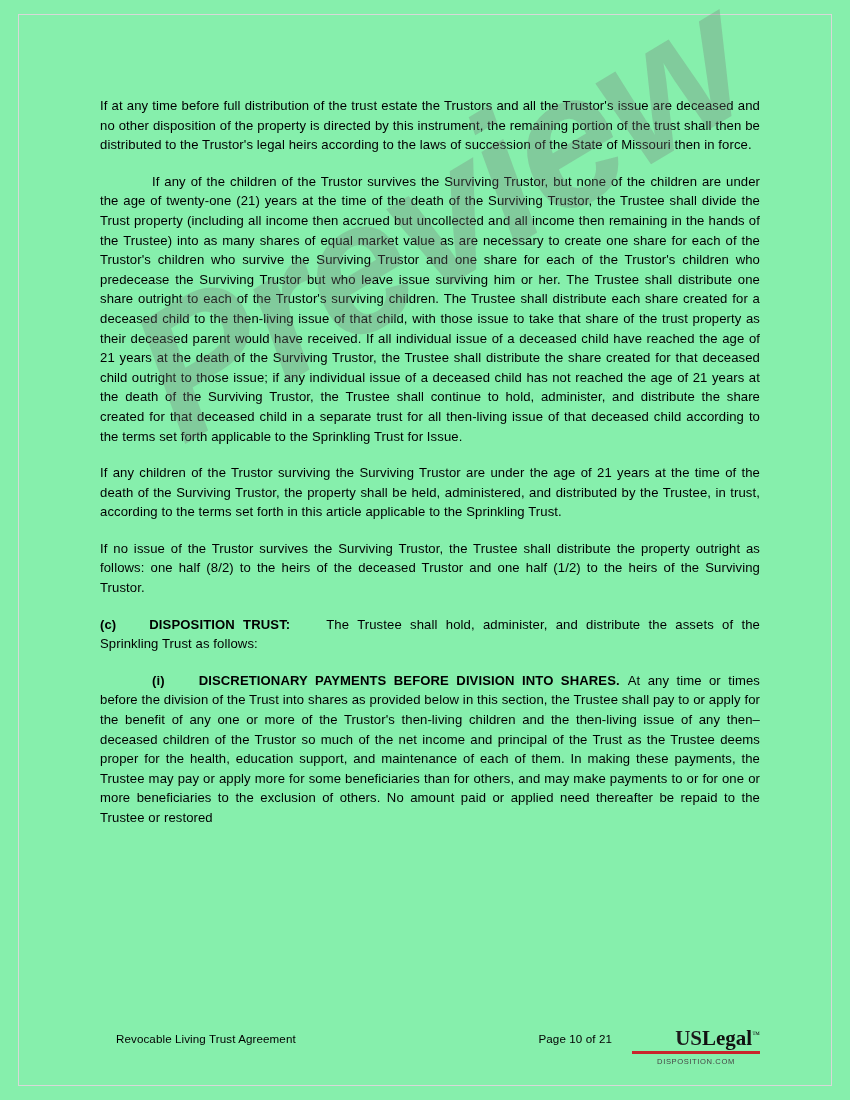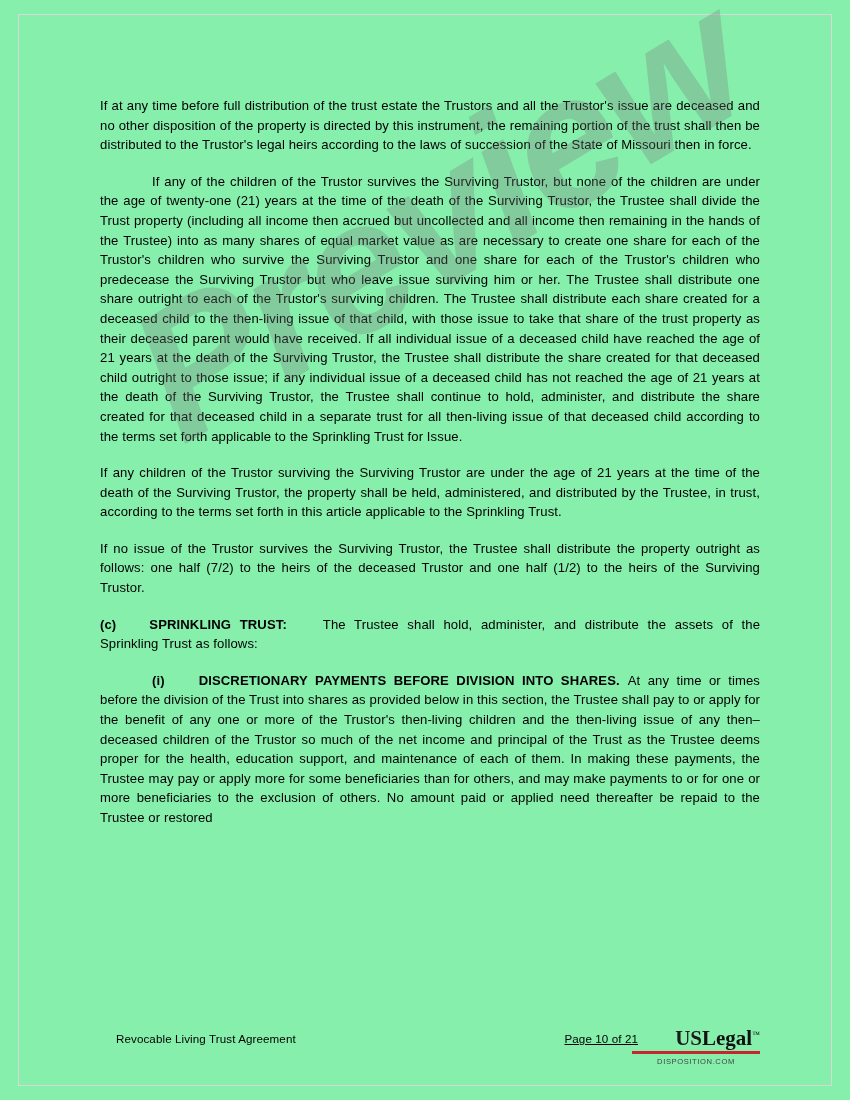--- a/index.html
+++ b/index.html
@@ -101,26 +101,25 @@
   }
   .footer-left {
     position: absolute;
     left: 16px;
     top: 4px;
     font-size: 11.6px;
     letter-spacing: 0.1px;
   }
   .footer-page {
     position: absolute;
-    right: 122px;
+    right: 148px;
     top: 4px;
     font-size: 11.6px;
     letter-spacing: 0.1px;
     white-space: nowrap;
-    text-decoration: underline;
   }
   .logo {
     position: absolute;
     right: 0;
     top: -4px;
     width: 128px;
     height: 44px;
     text-align: right;
   }
   .logo-main {
@@ -166,23 +165,23 @@
 
   <div class="content">
 
     <p class="para">If at any time before full distribution of the trust estate the Trustors and all the Trustor's issue are deceased and no other disposition of the property is directed by this instrument, the remaining portion of the trust shall then be distributed to the Trustor's legal heirs according to the laws of succession of the State of Missouri then in force.</p>
 
 
     <p class="para"><span class="indent"></span><span>If any of the children of the Trustor survives the Surviving Trustor, but none of the children are under the age of twenty-one (21) years at the time of the death of the Surviving Trustor, the Trustee shall divide the Trust property (including all income then accrued but uncollected and all income then remaining in the hands of the Trustee) into as many shares of equal market value as are necessary to create one share for each of the Trustor's children who survive the Surviving Trustor and one share for each of the Trustor's children who predecease the Surviving Trustor but who leave issue surviving him or her.  The Trustee shall distribute one share outright to each of the Trustor's surviving children.  The Trustee shall distribute each share created for a deceased child to the then-living issue of that child, with those issue to take that share of the trust property as their deceased parent would have received.  If all individual issue of a deceased child have reached the age of 21 years at the death of the Surviving Trustor, the Trustee shall distribute the share created for that deceased child outright to those issue; if any individual issue of a deceased child has not reached the age of 21 years at the death of the Surviving Trustor, the Trustee shall continue to hold, administer, and distribute the share created for that deceased child in a separate trust for all then-living issue of that deceased child according to the terms set forth applicable to the Sprinkling Trust for Issue.</span></p>
 
     <p class="para">If any children of the Trustor surviving the Surviving Trustor are under the age of 21 years at the time of the death of the Surviving Trustor, the property shall be held, administered, and distributed by the Trustee, in trust, according to the terms set forth in this article applicable to the Sprinkling Trust.</p>
 
-    <p class="para">If no issue of the Trustor survives the Surviving Trustor, the Trustee shall distribute the property outright as follows: one half (7/2) to the heirs of the deceased Trustor and one half (1/2) to the heirs of the Surviving Trustor.</p>
+    <p class="para">If no issue of the Trustor survives the Surviving Trustor, the Trustee shall distribute the property outright as follows: one half (8/2) to the heirs of the deceased Trustor and one half (1/2) to the heirs of the Surviving Trustor.</p>
 
-    <p class="para"><span class="lbl">(c)</span><span class="spacer" style="display:inline-block;width:33px;"></span><span class="lbl">SPRINKLING TRUST:</span><span style="display:inline-block;width:36px;"></span><span>The Trustee shall hold, administer, and distribute the assets of the Sprinkling Trust as follows:</span></p>
+    <p class="para"><span class="lbl">(c)</span><span class="spacer" style="display:inline-block;width:33px;"></span><span class="lbl">DISPOSITION TRUST:</span><span style="display:inline-block;width:36px;"></span><span>The Trustee shall hold, administer, and distribute the assets of the Sprinkling Trust as follows:</span></p>
 
     <p class="para"><span class="indent"></span><span class="lbl">(i)</span><span style="display:inline-block;width:34px;"></span><span class="lbl">DISCRETIONARY PAYMENTS BEFORE DIVISION INTO SHARES.</span><span style="display:inline-block;width:8px;"></span><span>At any time or times before the division of the Trust into shares as provided below in this section, the Trustee shall pay to or apply for the benefit of any one or more of the Trustor's then-living children and the then-living issue of any then–deceased children of the Trustor so much of the net income and principal of the Trust as the Trustee deems proper for the health, education support, and maintenance of each of them.  In making these payments, the Trustee may pay or apply more for some beneficiaries than for others, and may make payments to or for one or more beneficiaries to the exclusion of others.  No amount paid or applied need thereafter be repaid to the Trustee or restored</span></p>
 
   </div>
 
   <div class="watermark">
     <div class="watermark-text">Preview</div>
   </div>
 
   <div class="footer">

